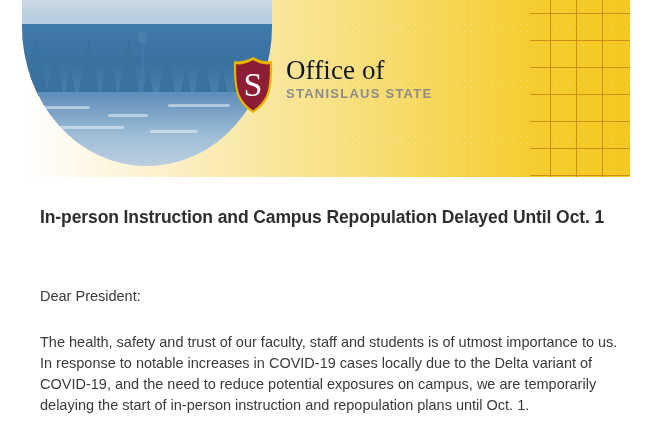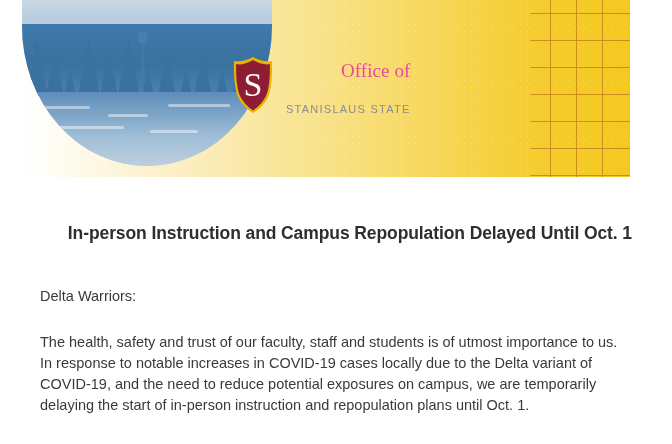--- a/index.html
+++ b/index.html
@@ -172,44 +172,43 @@
     width: 42px;
     height: 58px;
     display: block;
     flex: 0 0 auto;
   }
   .logo-words {
     padding-top: 2px;
   }
   .logo-line {
     font-family: "Liberation Serif", serif;
-    font-size: 19px;
+    font-size: 27px;
     line-height: 25px;
-    color: #ec4899;
+    color: #0f172a;
     letter-spacing: .1px;
     white-space: nowrap;
-    text-align: right;
   }
   .logo-sub {
-    margin-top: 20px;
+    margin-top: 3px;
     font-family: "Liberation Sans", sans-serif;
-    font-size: 11px;
-    font-weight: normal;
+    font-size: 13px;
+    font-weight: bold;
     letter-spacing: 1.25px;
     color: #8c8c8c;
     white-space: nowrap;
   }
 
   
   .headline {
     position: absolute;
     left: 40px;
-    top: 220px;
+    top: 204px;
     width: 592px;
-    text-align: right;
+    text-align: left;
     font-size: 17.5px;
     font-weight: bold;
     line-height: 26px;
     color: #2e2e2e;
     letter-spacing: -.1px;
   }
 
   .salutation {
     position: absolute;
     left: 40px;
@@ -290,17 +289,17 @@
       <div class="logo-words">
         <div class="logo-line">Office of</div>
         <div class="logo-sub">STANISLAUS STATE</div>
       </div>
     </div>
 
   </div>
 
   <div class="headline">In-person Instruction and Campus Repopulation Delayed Until Oct. 1</div>
 
-  <div class="salutation">Delta Warriors:</div>
+  <div class="salutation">Dear President:</div>
 
   <div class="body-paragraph">The health, safety and trust of our faculty, staff and students is of utmost importance to us. In response to notable increases in COVID-19 cases locally due to the Delta variant of COVID-19, and the need to reduce potential exposures on campus, we are temporarily delaying the start of in-person instruction and repopulation plans until Oct. 1.</div>
 
 </div>
 
 </body></html>

